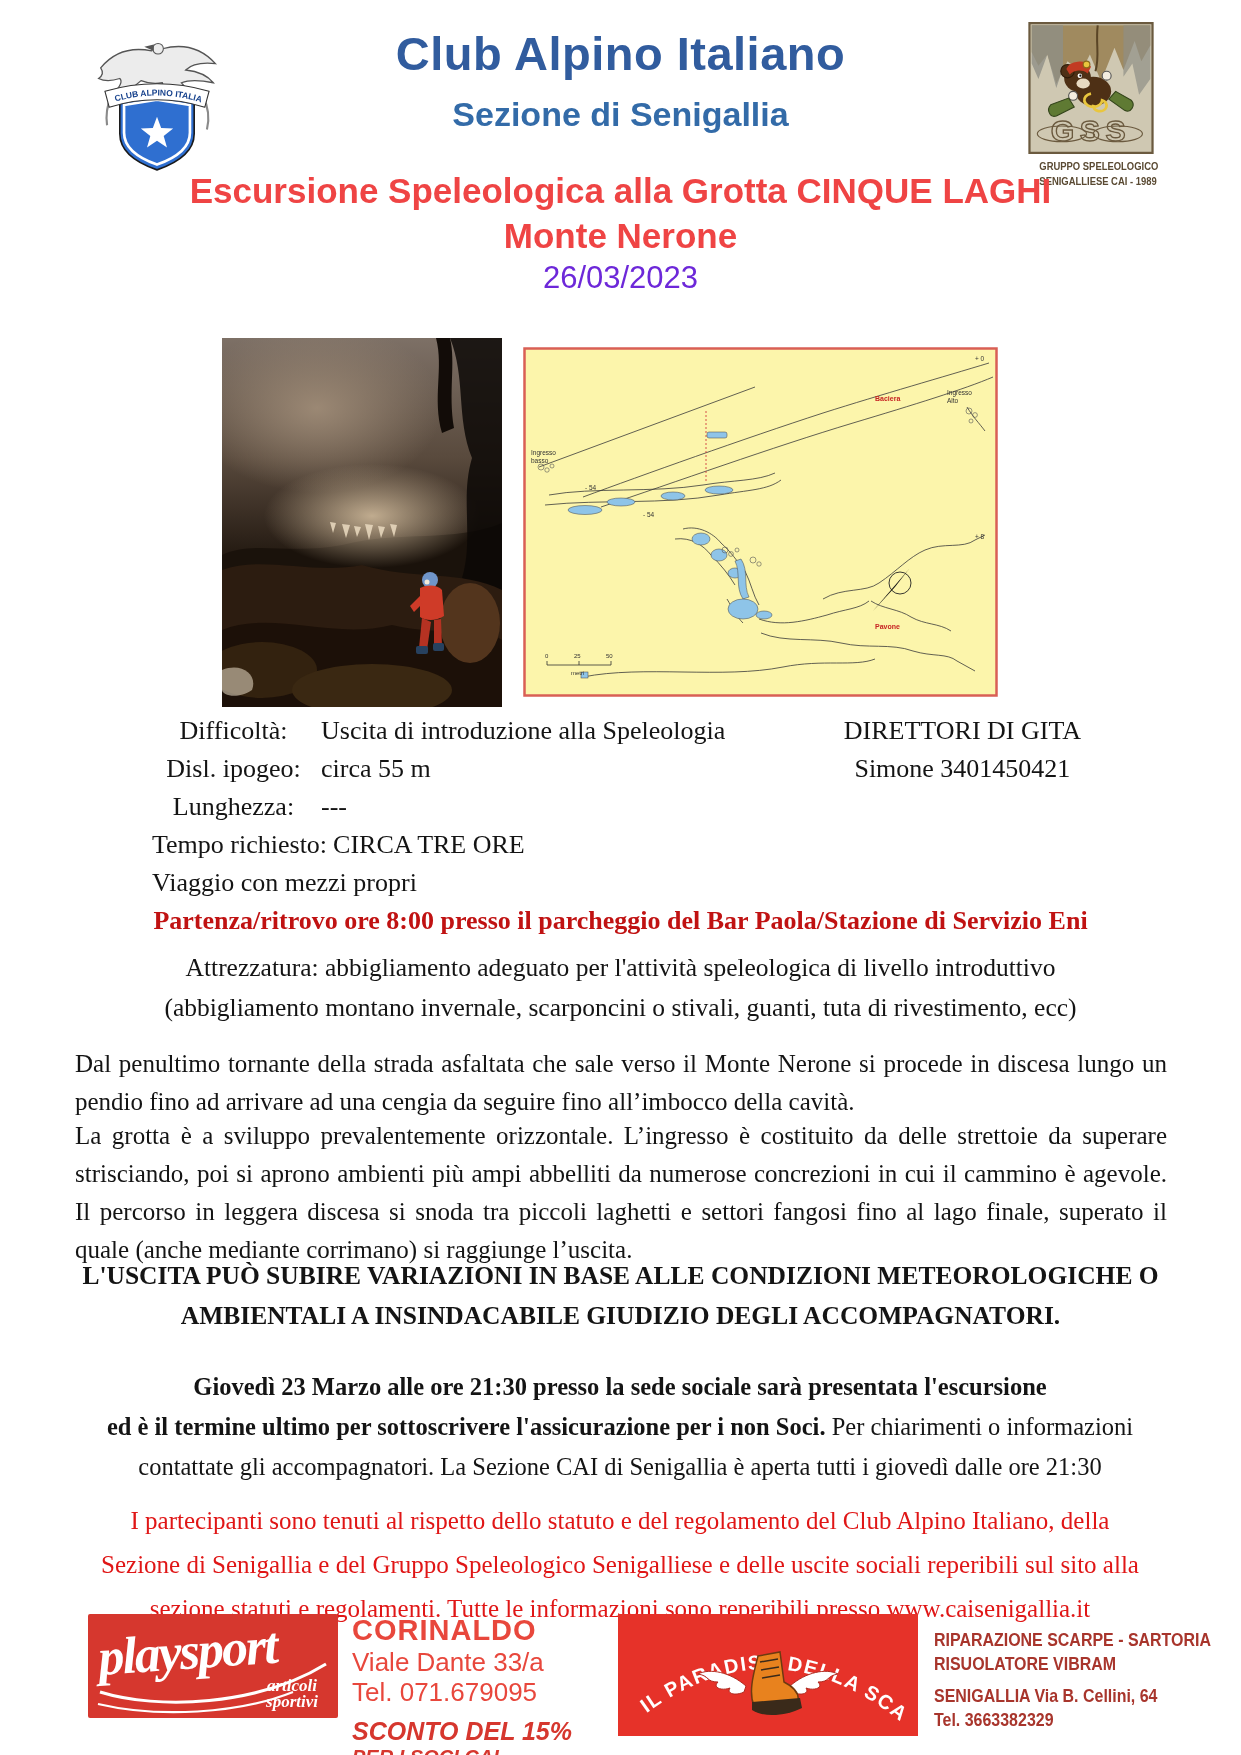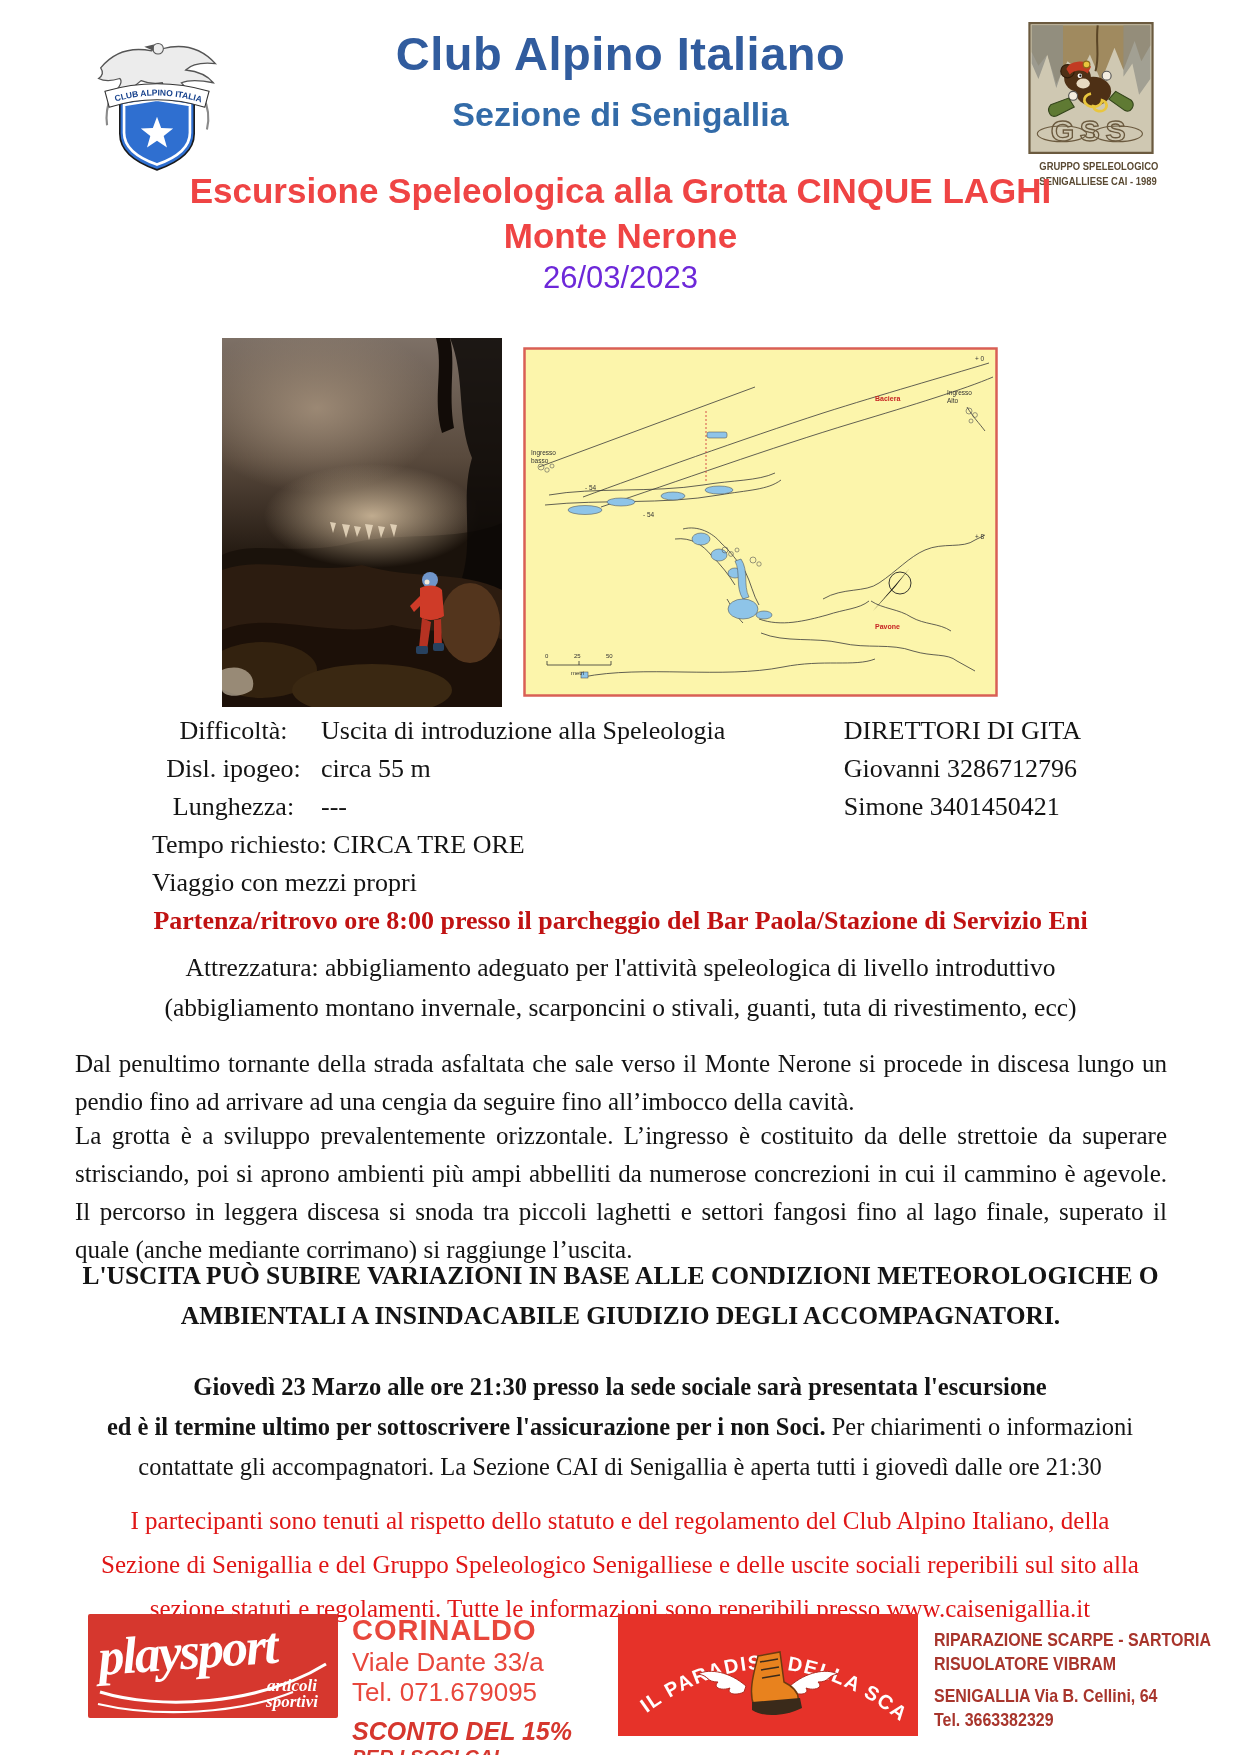--- a/index.html
+++ b/index.html
@@ -23,21 +23,21 @@
   .event-date{font-size:31px;font-weight:400;line-height:40px;color:#6d28d9;}
 
   
   .cave-photo{left:222px;top:338px;width:280px;height:369px;}
   .cave-map{left:523px;top:347px;width:475px;height:350px;}
 
   
   .details{left:152px;top:712px;font-size:26px;line-height:38px;width:720px;}
   .drow{display:flex;}
   .dlbl{display:inline-block;min-width:163px;padding-right:6px;white-space:nowrap;text-align:center;}
-  .directors{right:160px;top:712px;font-size:26px;line-height:38px;text-align:left;}
+  .directors{right:160px;top:712px;font-size:26px;line-height:38px;text-align:center;}
 
   .departure{left:0;right:0;top:906px;text-align:center;font-size:26px;font-weight:700;color:#c01212;}
   .equipment{left:0;right:0;top:948px;text-align:center;font-size:25.5px;line-height:40px;}
   .equipment span{display:inline-block;max-width:1030px;}
 
   .bodytext{left:75px;width:1092px;font-size:25px;line-height:38px;text-align:justify;}
   .p1{top:1020px;}
   .p2{top:1092px;}
 
   .warning{left:0;right:0;top:1256px;text-align:center;font-size:25.5px;font-weight:700;line-height:40px;}
@@ -277,21 +277,20 @@
     </div>
     <div class="drow">
       <span class="dlbl">Tempo richiesto:</span>
       <span class="dval">CIRCA TRE ORE</span>
     </div>
     <div class="drow">Viaggio con mezzi propri</div>
   </div>
 
   <div class="abs directors">
     <div>DIRETTORI DI GITA</div>
-    <div>Giovanni 3286712796</div>
     <div>Simone 3401450421</div>
   </div>
 
   <div class="abs departure">Partenza/ritrovo ore 8:00 presso il parcheggio del Bar Paola/Stazione di Servizio Eni</div>
 
   <div class="abs equipment">
     <span>Attrezzatura: abbigliamento adeguato per l'attività speleologica di livello introduttivo (abbigliamento montano invernale, scarponcini o stivali, guanti, tuta di rivestimento, ecc)</span>
   </div>
 
   <p class="abs bodytext p1">Dal penultimo tornante della strada asfaltata che sale verso il Monte Nerone si procede in discesa lungo un pendio fino ad arrivare ad una cengia da seguire fino all’imbocco della cavità.</p>

